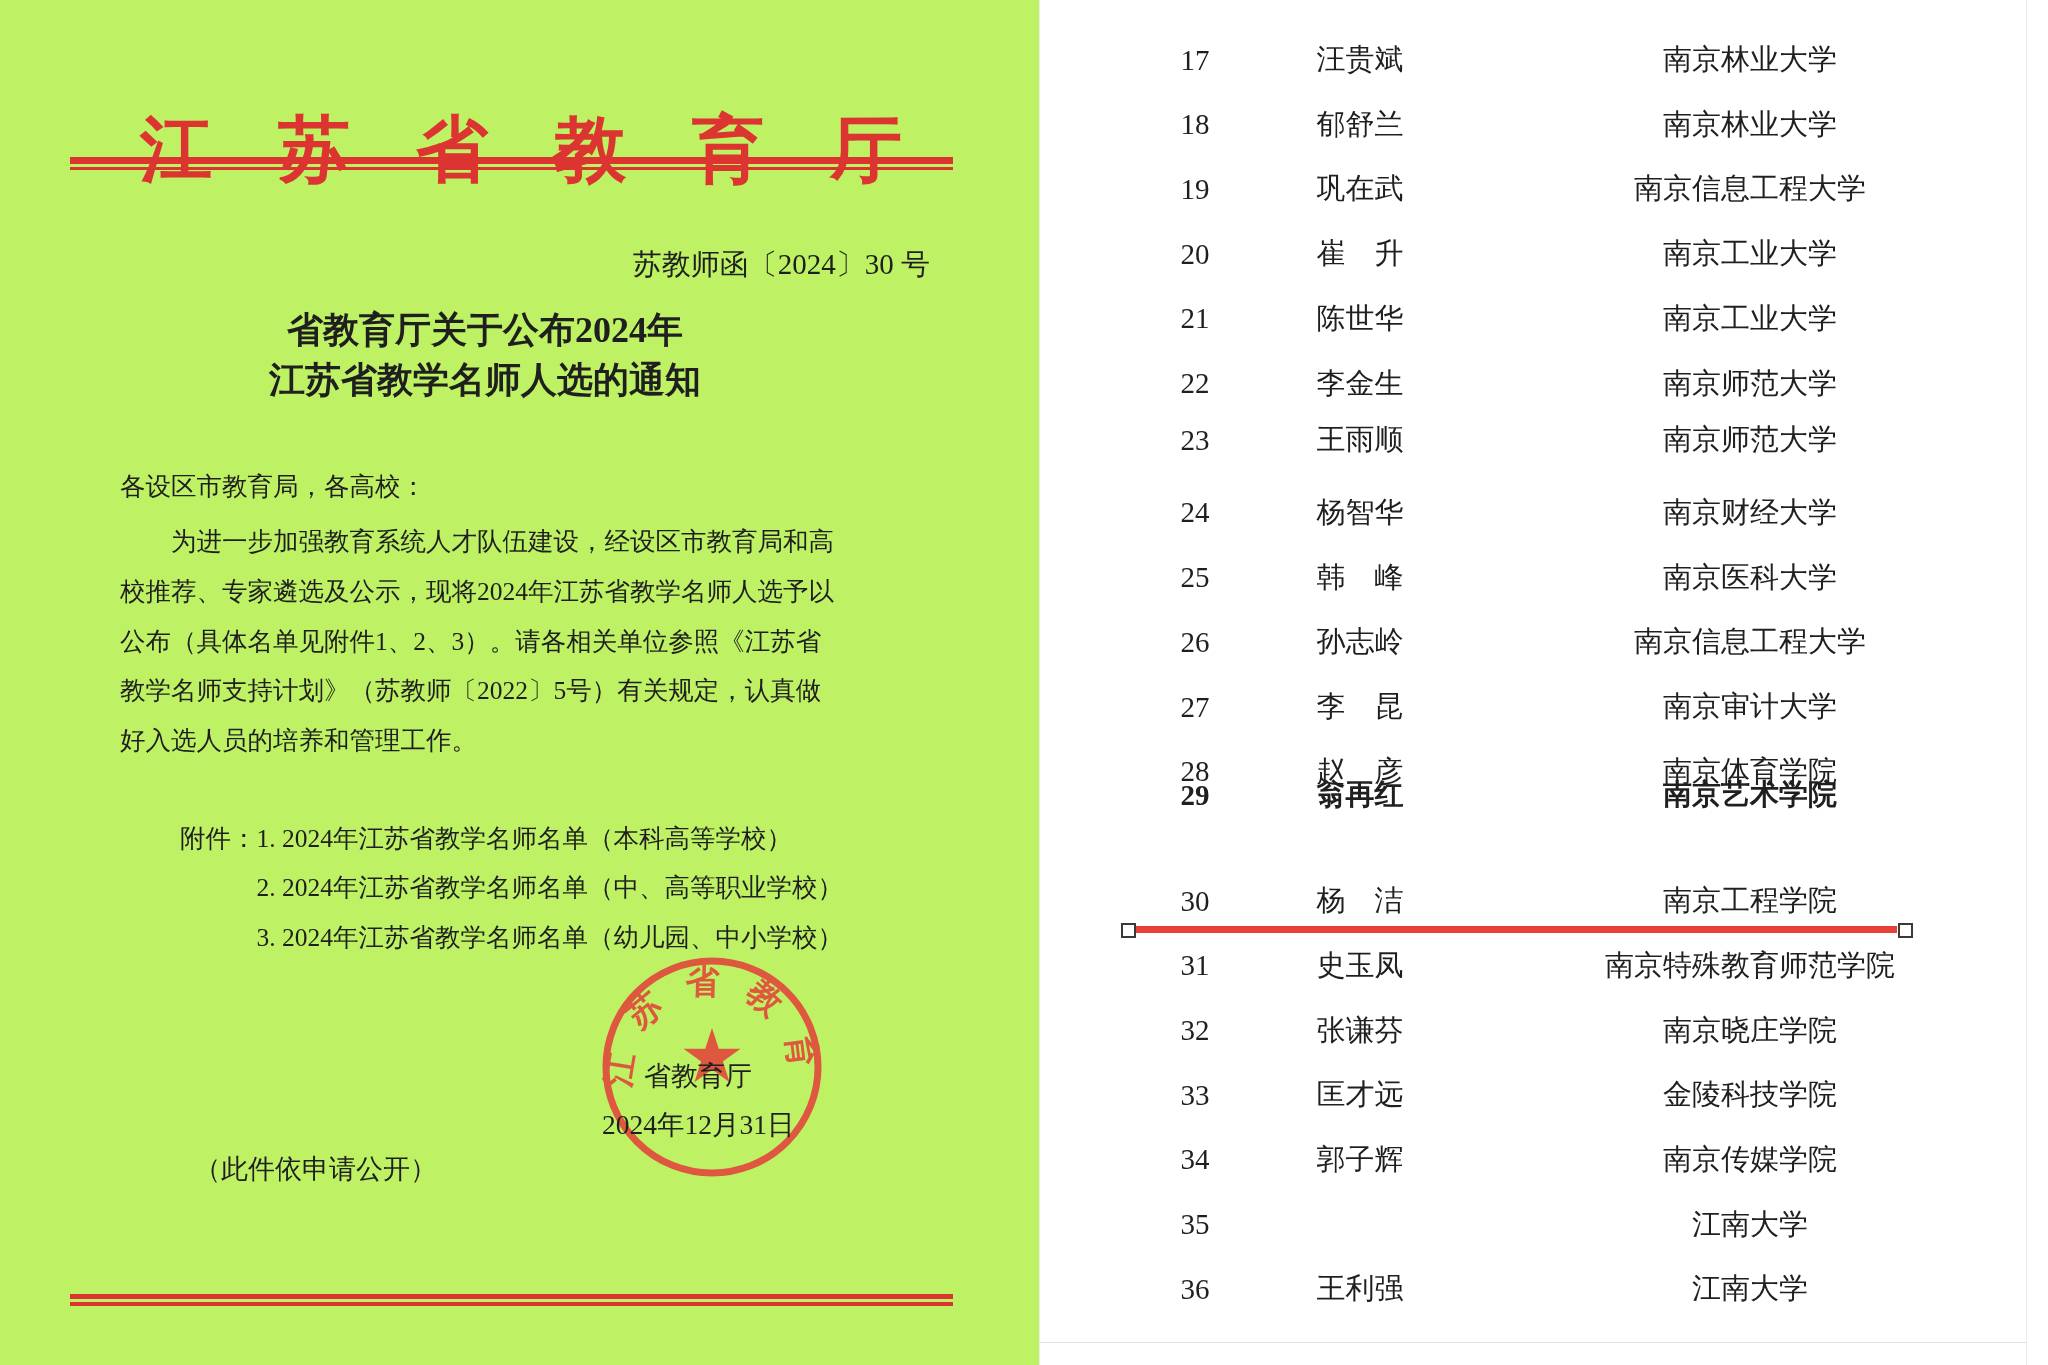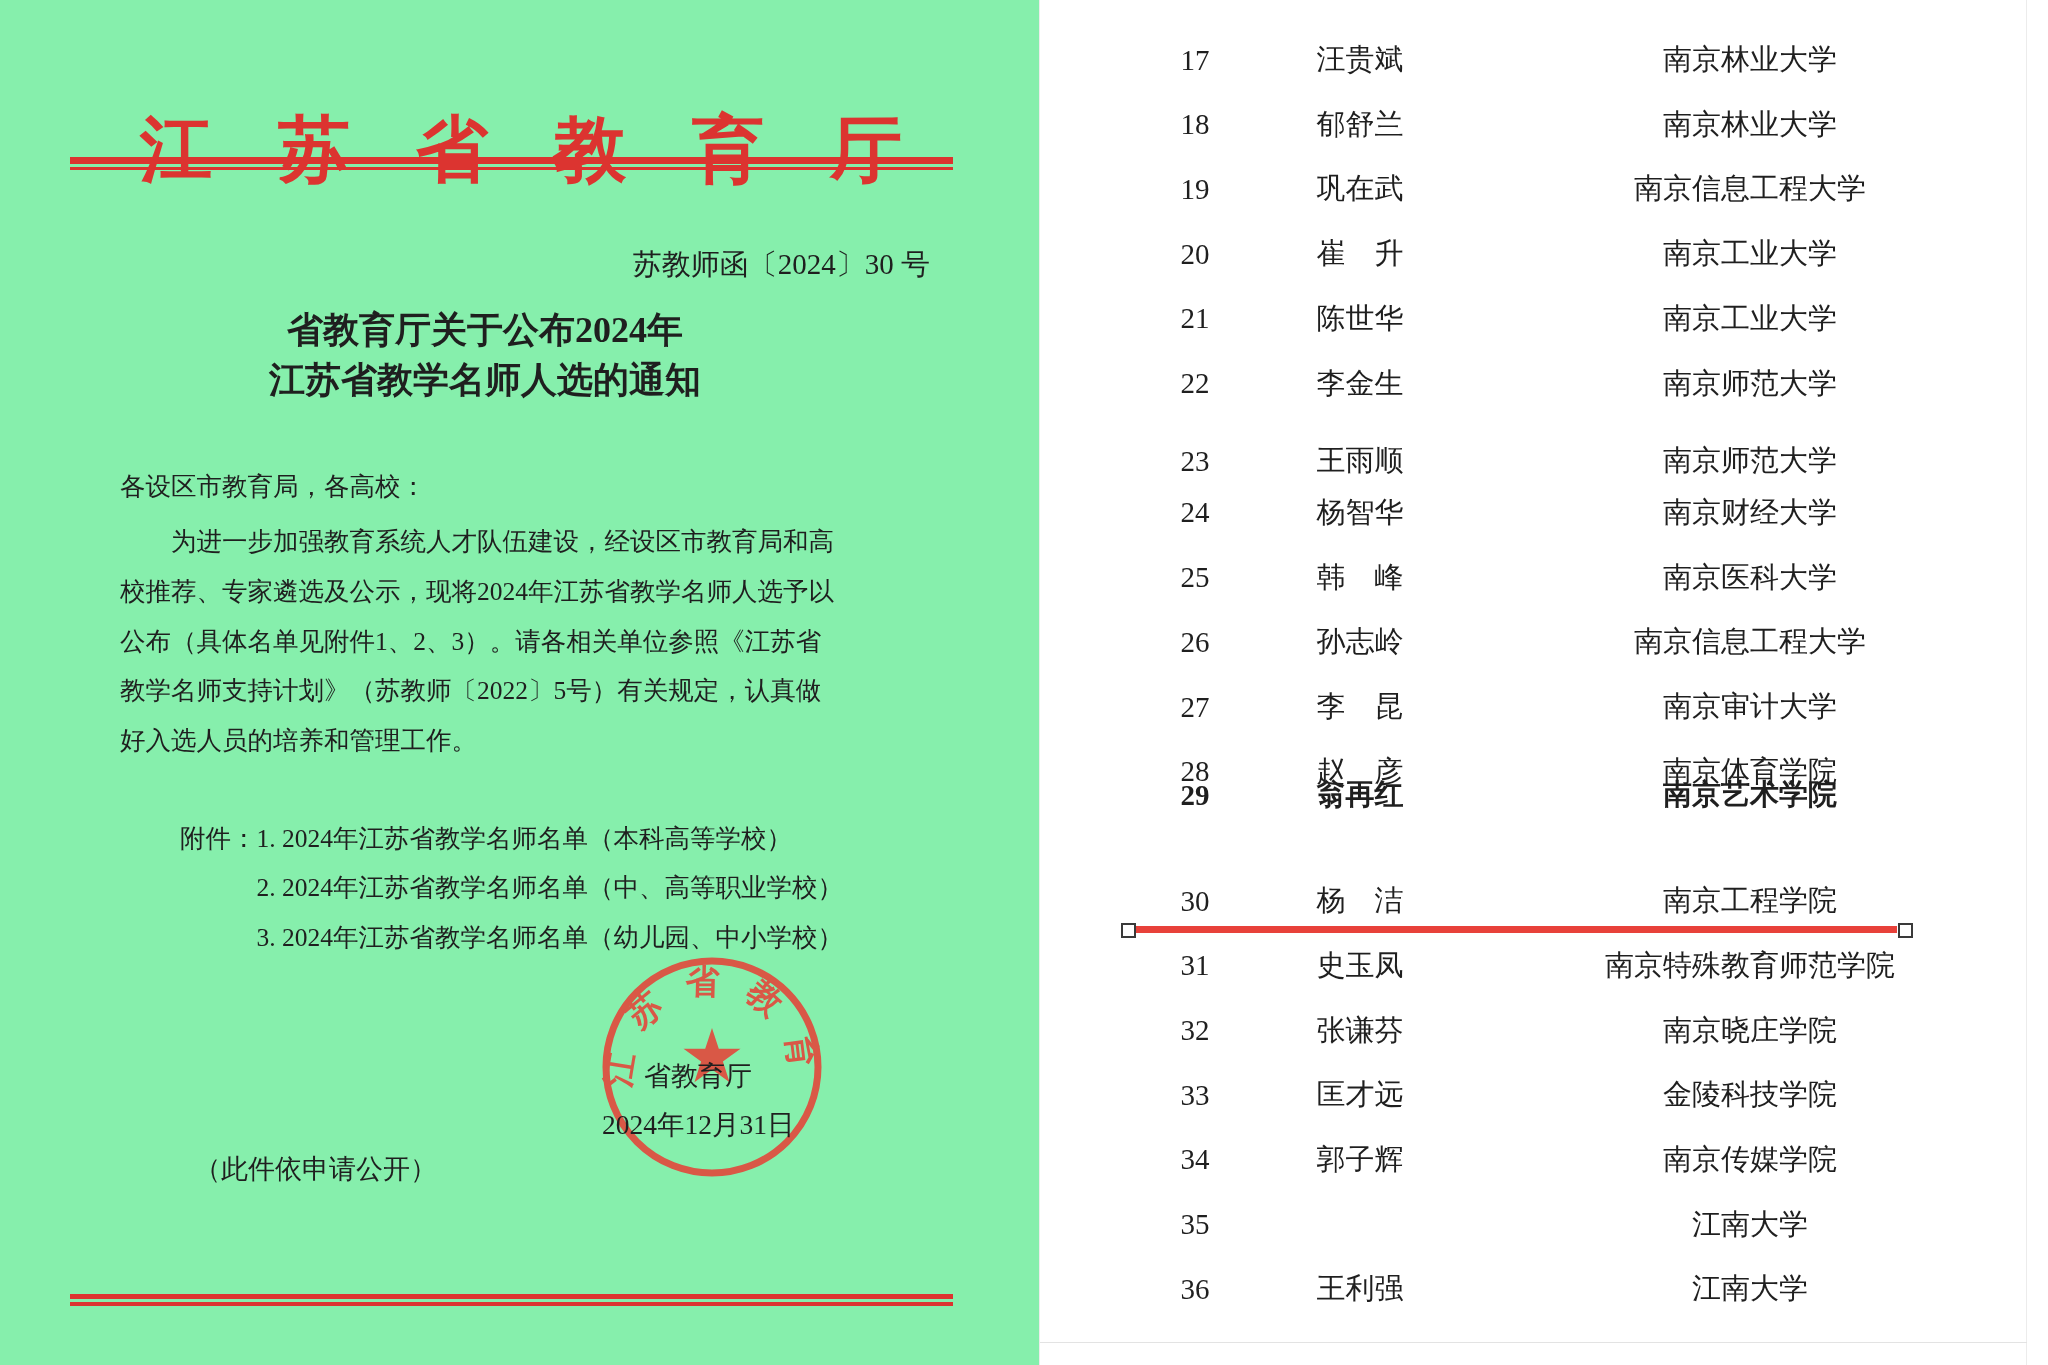--- a/index.html
+++ b/index.html
@@ -11,21 +11,21 @@
   html,body{margin:0;padding:0;background:#ffffff;}
   .canvas{
     position:relative;width:2048px;height:1365px;overflow:hidden;
     background:#fdfdfd;
     font-family:"Liberation Serif","DejaVu Serif",serif;
     color:var(--text);
   }
   .abs{position:absolute;}
 
   
-  .page-left{position:absolute;left:0;top:0;width:1040px;height:1365px;background:#86efac;}
+  .page-left{position:absolute;left:0;top:0;width:1040px;height:1365px;background:#bef264;}
   .agency-header{
     left:140px;top:54px;width:760px;
     font-size:72px;font-weight:bold;letter-spacing:24px;
     color:var(--brand-red);white-space:nowrap;
   }
   .rule{left:70px;width:883px;}
   .rule .bar-thick{height:7px;background:var(--brand-red);}
   .rule .bar-gap{height:3px;}
   .rule .bar-thin{height:3px;background:var(--brand-red);}
   .rule-top{top:157px;}
@@ -162,21 +162,21 @@
     <div class="cell name">陈世华</div>
     <div class="cell school">南京工业大学</div>
   </div>
 
   <div class="row" style="top: 353.5px;">
     <div class="cell no">22</div>
     <div class="cell name">李金生</div>
     <div class="cell school">南京师范大学</div>
   </div>
 
-  <div class="row" style="top: 431px;">
+  <div class="row" style="top: 410px;">
     <div class="cell no">23</div>
     <div class="cell name">王雨顺</div>
     <div class="cell school">南京师范大学</div>
   </div>
 
   <div class="row" style="top: 482.9px;">
     <div class="cell no">24</div>
     <div class="cell name">杨智华</div>
     <div class="cell school">南京财经大学</div>
   </div>

